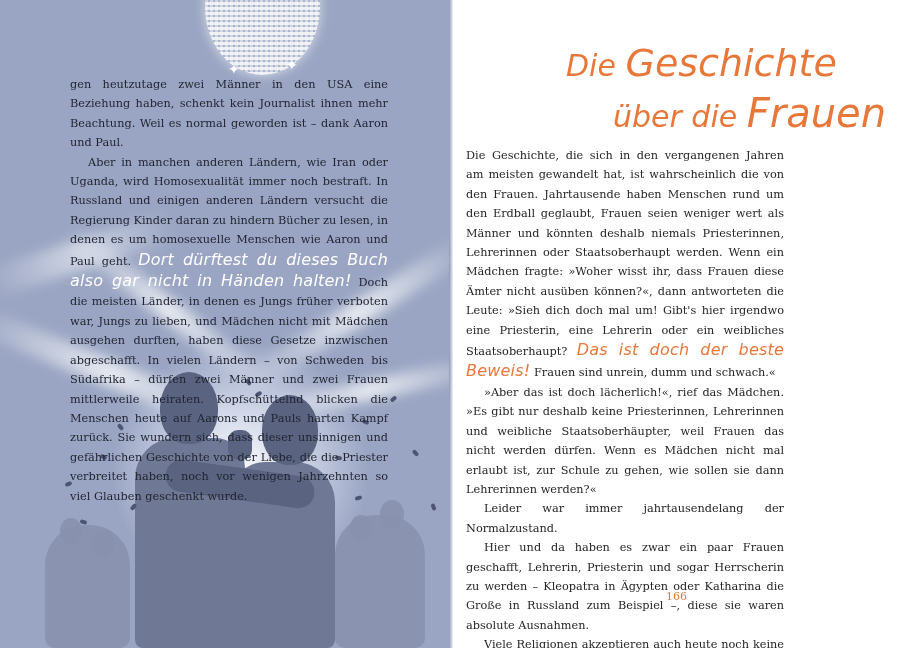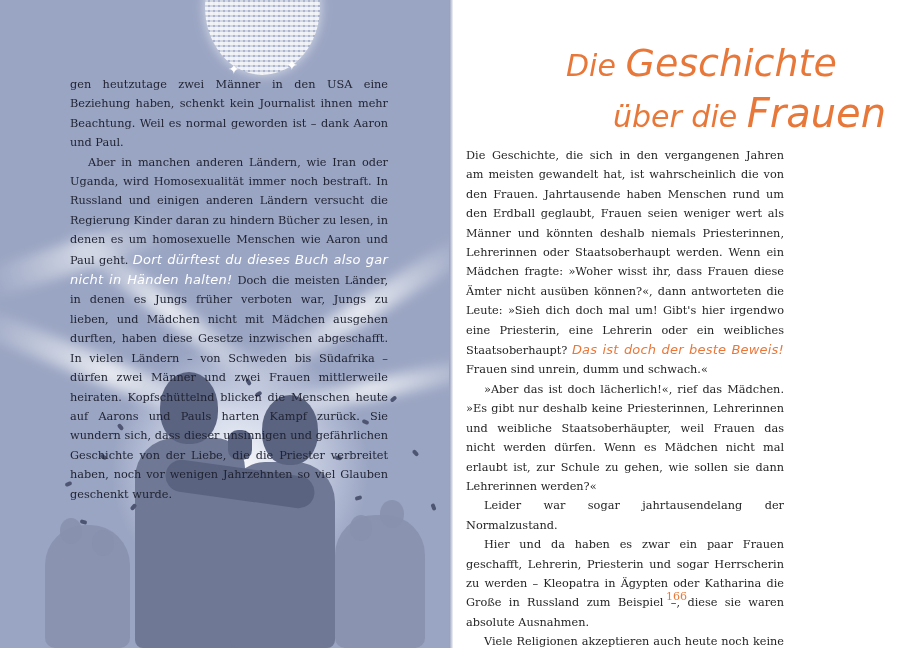--- a/index.html
+++ b/index.html
@@ -27,21 +27,21 @@
   .fig.dark { background:#5a6380; }
   .fig.bg { background:#8790ad; opacity:0.85; }
   .confetti { position:absolute; width:7px; height:4px; background:#4d5572; border-radius:2px; }
 
   
   .text-block { position:absolute; font-size:11.3px; line-height:19.4px; color:#1f2230; text-align:justify; hyphens:manual; }
   .text-block p { margin:0; text-indent:18px; }
   .text-block p.noindent { text-indent:0; }
   .left-text { left:70px; top:75px; width:318px; }
   .right-text { left:15px; top:146px; width:318px; color:#252525; }
-  .hand { font-family:"DejaVu Sans", sans-serif; font-style:italic; font-size:13px; letter-spacing:0.2px; }
+  .hand { font-family:"DejaVu Sans", sans-serif; font-style:italic; font-size:16px; letter-spacing:0.2px; }
   .hand.white { color:#ffffff; }
   .hand.orange { color:#e8783a; }
 
   .title { position:absolute; left:115px; top:40px; width:320px; color:#e8783a; font-family:"DejaVu Sans", sans-serif; font-style:italic; }
   .title .l1 { display:block; font-size:30px; line-height:46px; }
   .title .l1 .big { font-size:38px; }
   .title .l2 { display:block; padding-left:36px; font-size:30px; line-height:48px;text-align:right; }
   .title .l2 .big { font-size:40px; }
   .page-num { position:absolute; left:0; width:451px; top:590px; text-align:center; font-size:11px; color:#e8783a; }
 </style>
@@ -98,21 +98,21 @@
 
   <div class="page-right">
     <h1 class="title" style="margin:0;font-weight:normal;">
       <span class="l1"><span>Die </span><span class="big">Geschichte</span></span>
       <span class="l2"><span>über die </span><span class="big">Frauen</span></span>
     </h1>
 
     <div class="text-block right-text">
       <p class="noindent"><span>Die Geschichte, die sich in den vergangenen Jahren am meisten gewandelt hat, ist wahrscheinlich die von den Frauen. Jahrtausende haben Menschen rund um den Erdball geglaubt, Frauen seien weniger wert als Männer und könnten deshalb niemals Priesterinnen, Lehrerinnen oder Staatsoberhaupt werden. Wenn ein Mädchen fragte: »Woher wisst ihr, dass Frauen diese Ämter nicht ausüben können?«, dann antworteten die Leute: »Sieh dich doch mal um! Gibt's hier irgendwo eine Priesterin, eine Lehrerin oder ein weibliches Staatsoberhaupt? </span><span class="hand orange">Das ist doch der beste Beweis!</span><span> Frauen sind unrein, dumm und schwach.«</span></p>
       <p><span>»Aber das ist doch lächerlich!«, rief das Mädchen. »Es gibt nur deshalb keine Priesterinnen, Lehrerinnen und weibliche Staatsoberhäupter, weil Frauen das nicht werden dürfen. Wenn es Mädchen nicht mal erlaubt ist, zur Schule zu gehen, wie sollen sie dann Lehrerinnen werden?«</span></p>
-      <p><span>Leider war sogar jahrtausendelang der Normalzustand.</span></p>
+      <p><span>Leider war immer jahrtausendelang der Normalzustand.</span></p>
       <p><span>Hier und da haben es zwar ein paar Frauen geschafft, Lehrerin, Priesterin und sogar Herrscherin zu werden – Kleopatra in Ägypten oder Katharina die Große in Russland zum Beispiel –, diese sie waren absolute Ausnahmen.</span></p>
       <p><span>Viele Religionen akzeptieren auch heute noch keine Priesterinnen – weil Frauen angeblich unrein sind. </span></p>
     </div>
 
     <div class="page-num">166</div>
   </div>
 
   <div class="gutter"></div>
 </div>
 

